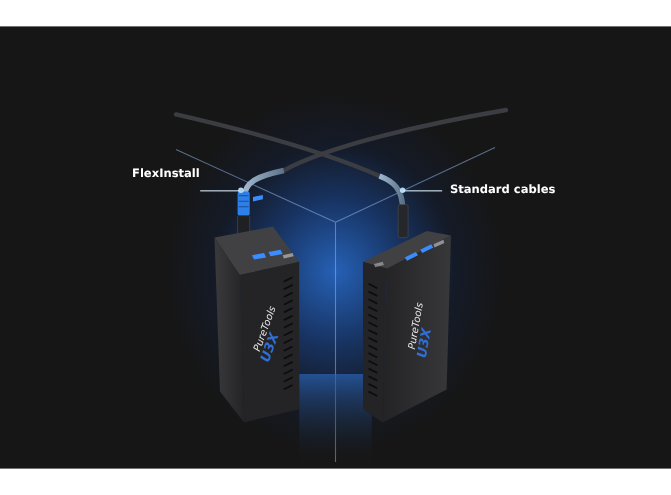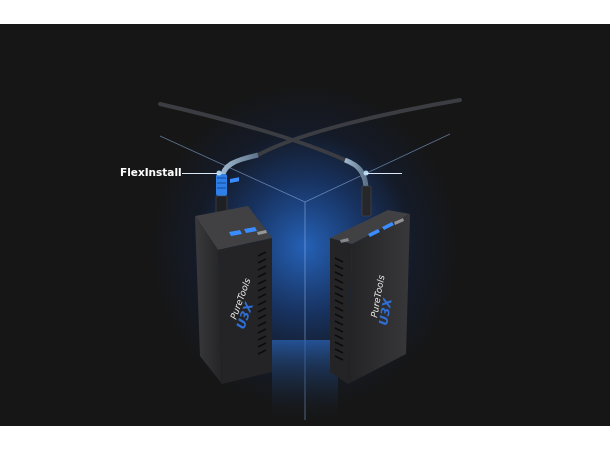--- a/index.html
+++ b/index.html
@@ -26,21 +26,21 @@
     .scene { position: absolute; left: 0; top: 0; }
     .callout {
       position: absolute;
       color: #ffffff;
       font-family: "DejaVu Sans", sans-serif;
       font-weight: bold;
       font-size: 10.5px;
       letter-spacing: 0;
       white-space: nowrap;
     }
-    .callout-left { left: 120px; top: 142px; }
+    .callout-left { left: 120px; top: 128px; }
     .callout-right { left: 409px; top: 142px; }
     .leader {
       position: absolute;
       height: 1px;
       background: #d8e8f6;
     }
     .leader-left { left: 182px; top: 149px; width: 36px; }
     .leader-right { left: 366px; top: 149px; width: 36px; }
   </style>
 </head>
@@ -154,13 +154,14 @@
     </g>
 
     <circle cx="219" cy="173" r="2.5" fill="#bfe6ff" opacity="0.9"></circle>
     <circle cx="366" cy="173" r="2.5" fill="#bfe6ff" opacity="0.9"></circle>
   </svg>
 
   <span class="callout callout-left">FlexInstall</span>
   <div class="leader leader-left"></div>
 
   <div class="leader leader-right"></div>
+  <span class="callout callout-right">Standard cables</span>
 </div>
 
 </body></html>

